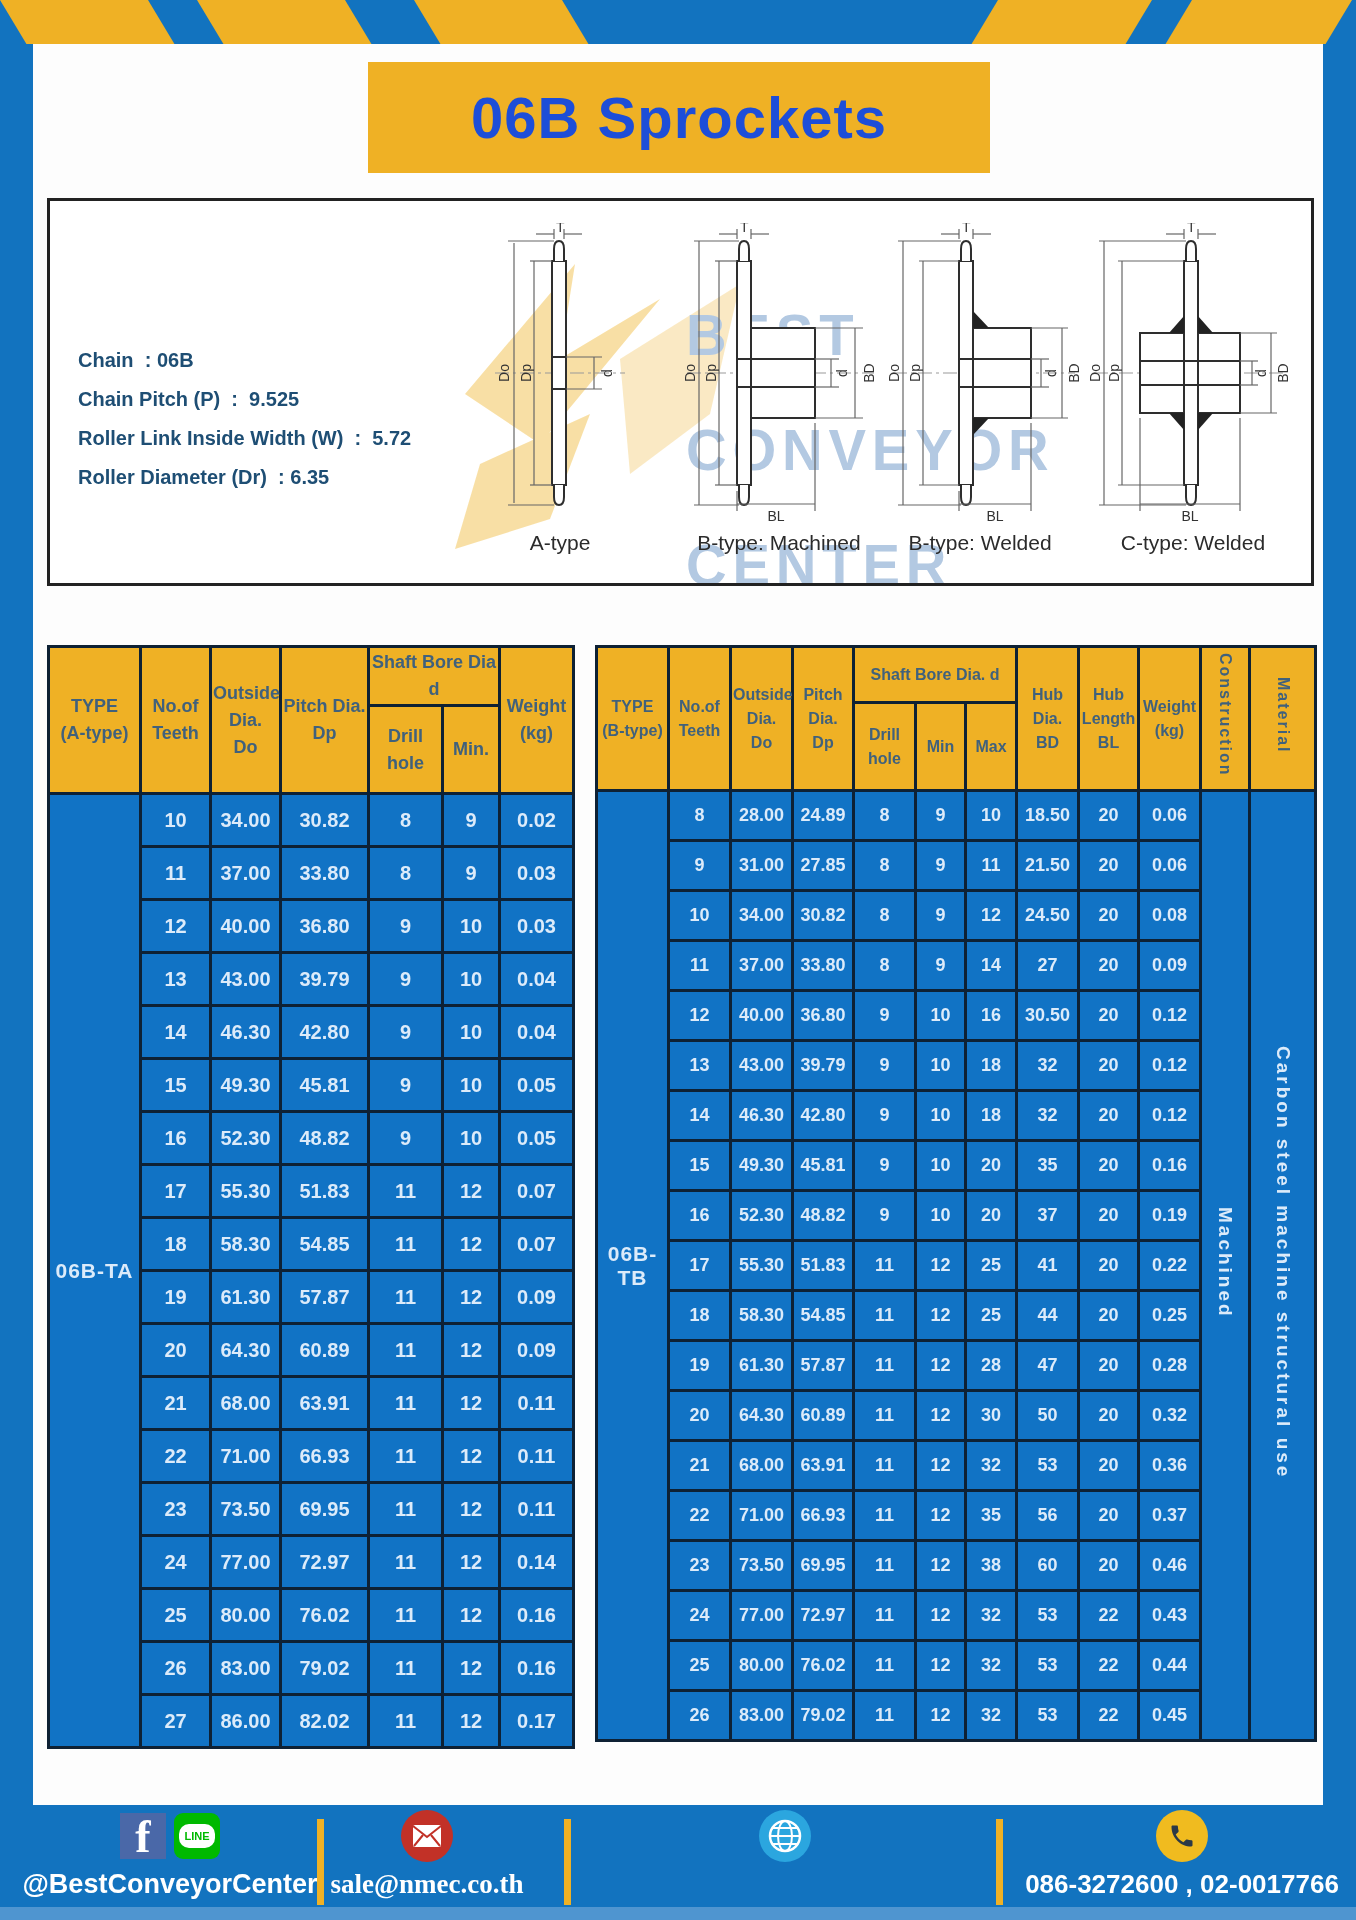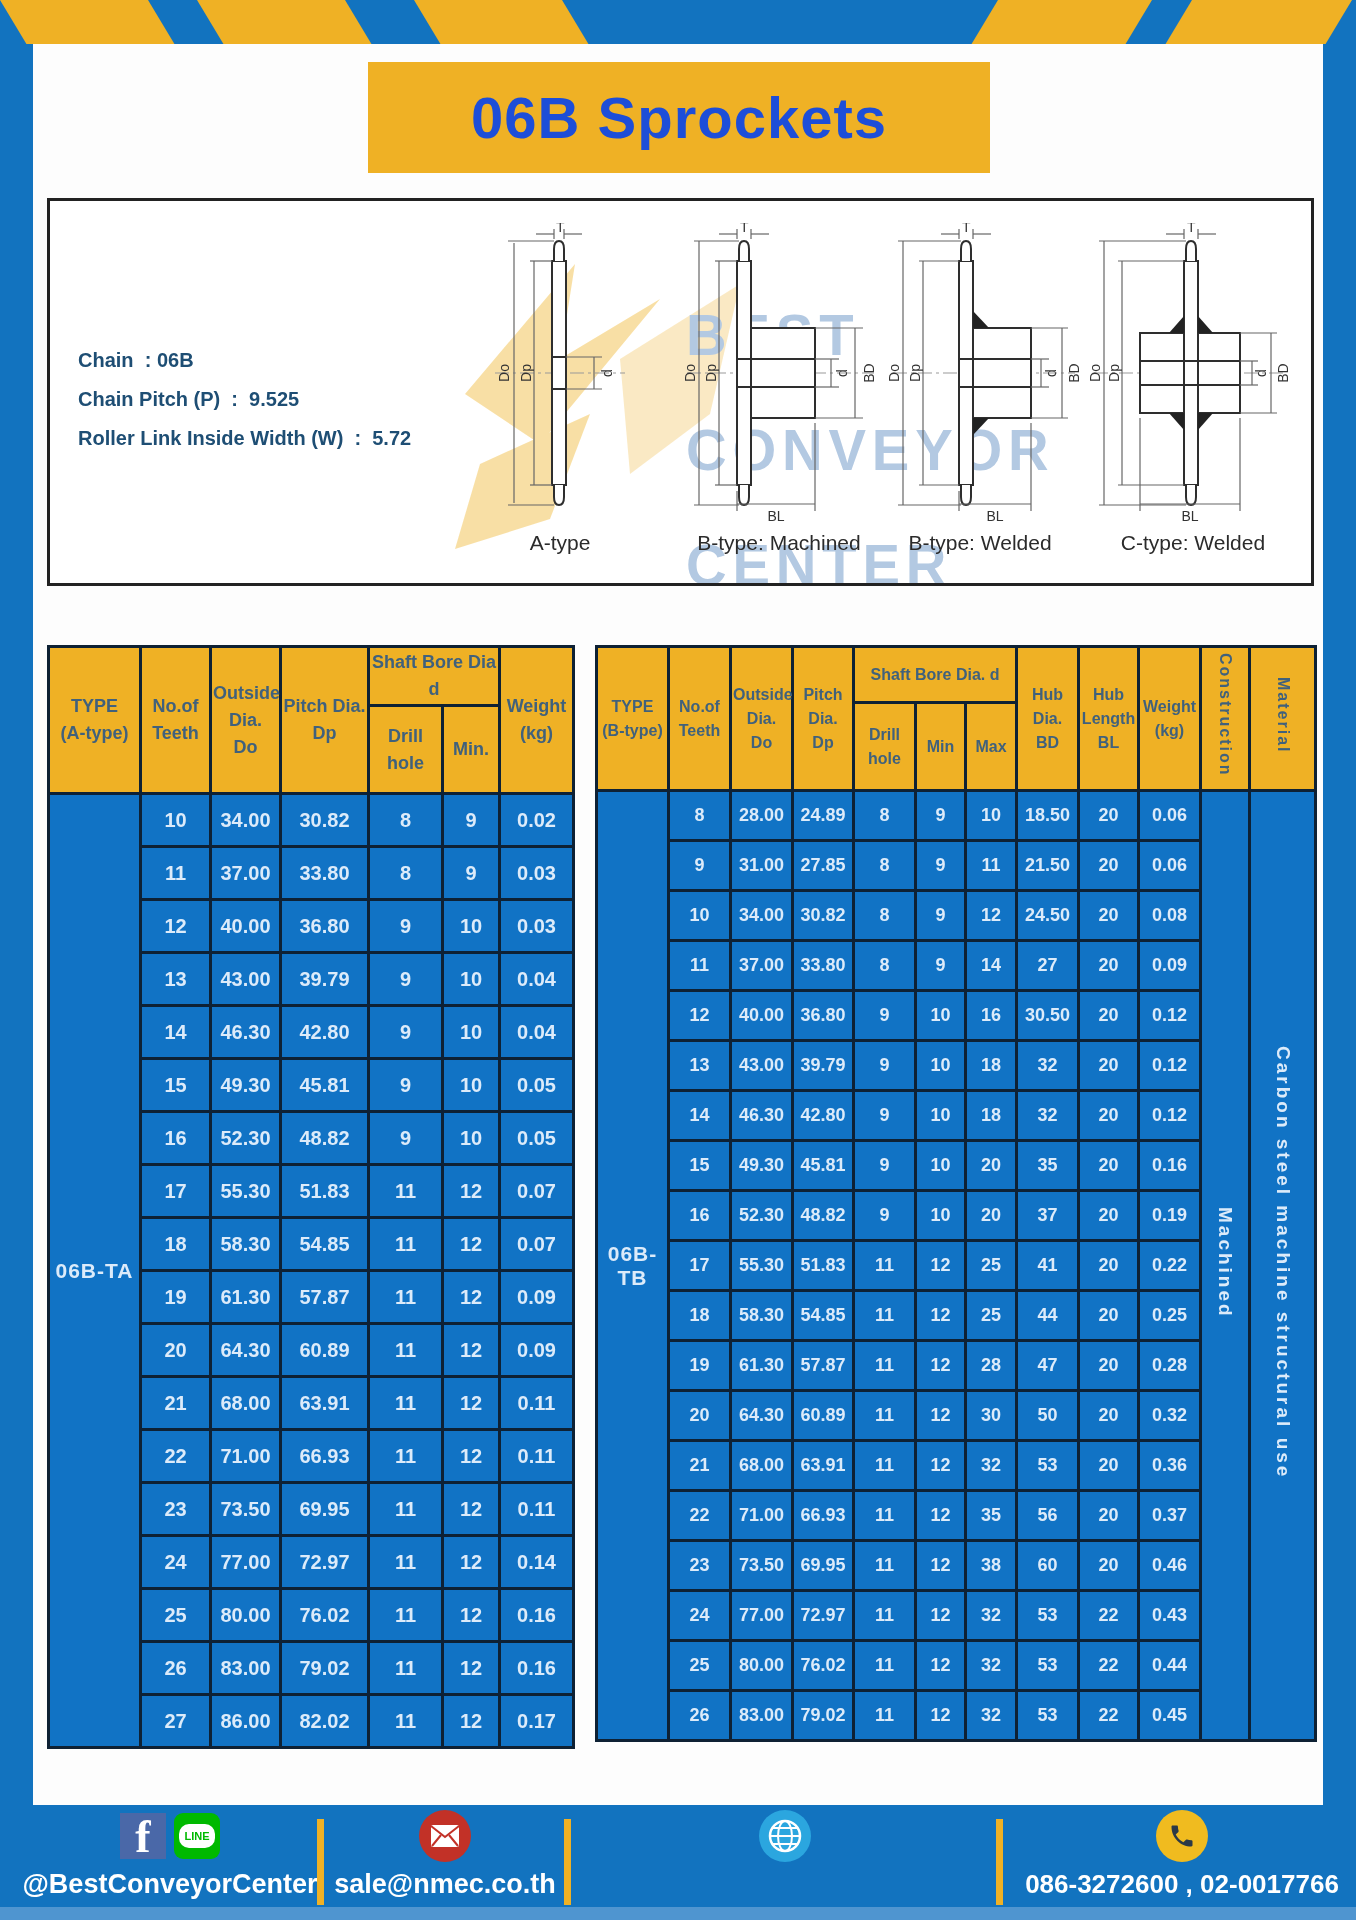--- a/index.html
+++ b/index.html
@@ -54,21 +54,21 @@
   .tbl-a tbody tr{height:53px;}
   .tbl-b tbody tr{height:50px;}
   .tbl td.type-cell{font-size:21px;letter-spacing:1px;}
   .vtext{writing-mode:vertical-rl;display:inline-block;letter-spacing:2px;}
   td .vtext{font-size:19px;letter-spacing:3px;}
   
   .footer{position:absolute;left:0;top:1805px;width:1356px;height:115px;background:#1273bf;}
   .footer-edge{position:absolute;left:0;bottom:0;width:100%;height:13px;background:#4f95d0;}
   .f-item{position:absolute;top:5px;display:flex;flex-direction:column;align-items:center;gap:7px;}
   .f1{left:20px;width:300px;}
-  .f2{left:330px;width:230px;}
+  .f2{left:312px;width:230px;font-family:Liberation Serif, serif;}
   .f3{left:590px;width:390px;}
   .f4{left:1008px;width:348px;}
   .f-label{color:#ffffff;font-weight:bold;font-size:27px;white-space:nowrap;}
   .f3 .f-label,.f4 .f-label{font-size:26px;}
   .f-sep{position:absolute;top:14px;width:7px;height:86px;background:#efb125;}
   .sep1{left:317px;}.sep2{left:564px;}.sep3{left:996px;}
   .icon-row{display:flex;gap:8px;align-items:center;height:52px;}
   .fb-icon{width:46px;height:46px;background:#4a68a8;display:flex;align-items:flex-end;justify-content:center;overflow:hidden;}
   .fb-icon span{font-family:"Liberation Serif",serif;font-weight:bold;color:#fff;font-size:46px;line-height:44px;}
   .line-icon{width:46px;height:46px;background:#00b900;border-radius:9px;display:flex;align-items:center;justify-content:center;}
@@ -103,20 +103,21 @@
       <path d="M210,150 L330,75 L300,205 L220,265 Z" fill="#f6d58a"></path>
     </svg>
     <div class="watermark">BEST
 CONVEYOR
 CENTER</div>
 
     <div class="specs">
       <div class="spec-line">Chain  : 06B</div>
       <div class="spec-line">Chain Pitch (P)  :  9.525</div>
       <div class="spec-line">Roller Link Inside Width (W)  :  5.72</div>
+      <div class="spec-line">Roller Diameter (Dr)  : 6.35</div>
     </div>
 
     <svg class="fig" style="left:430px" width="160" height="300">
       <line class="cl" x1="15" y1="150" x2="145" y2="150"></line>
       <rect class="outline" x="72" y="38" width="14" height="224"></rect>
       <path class="outline" d="M74,38 L74,26 Q74,18 79,18 Q84,18 84,26 L84,38"></path>
       <path class="outline" d="M74,262 L74,274 Q74,282 79,282 Q84,282 84,274 L84,262"></path>
       <line class="dim" x1="72" y1="134" x2="86" y2="134" style="stroke:#2e2e2e;stroke-width:2"></line>
       <line class="dim" x1="72" y1="166" x2="86" y2="166" style="stroke:#2e2e2e;stroke-width:2"></line>
       <line class="dim" x1="34" y1="20" x2="34" y2="280"></line>

